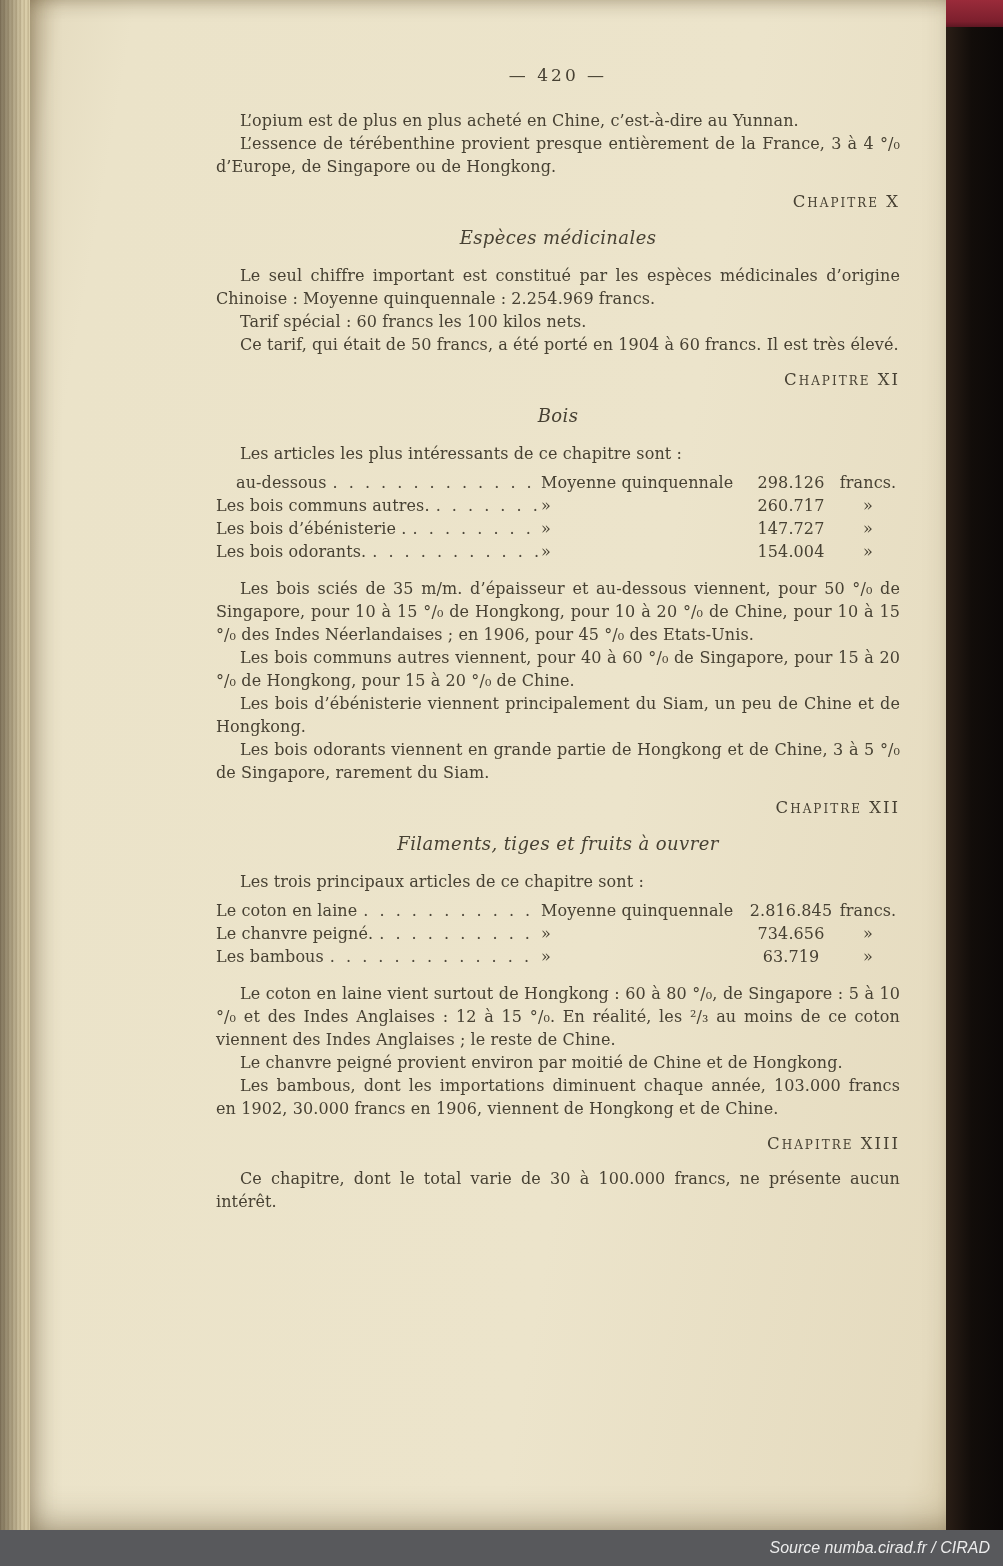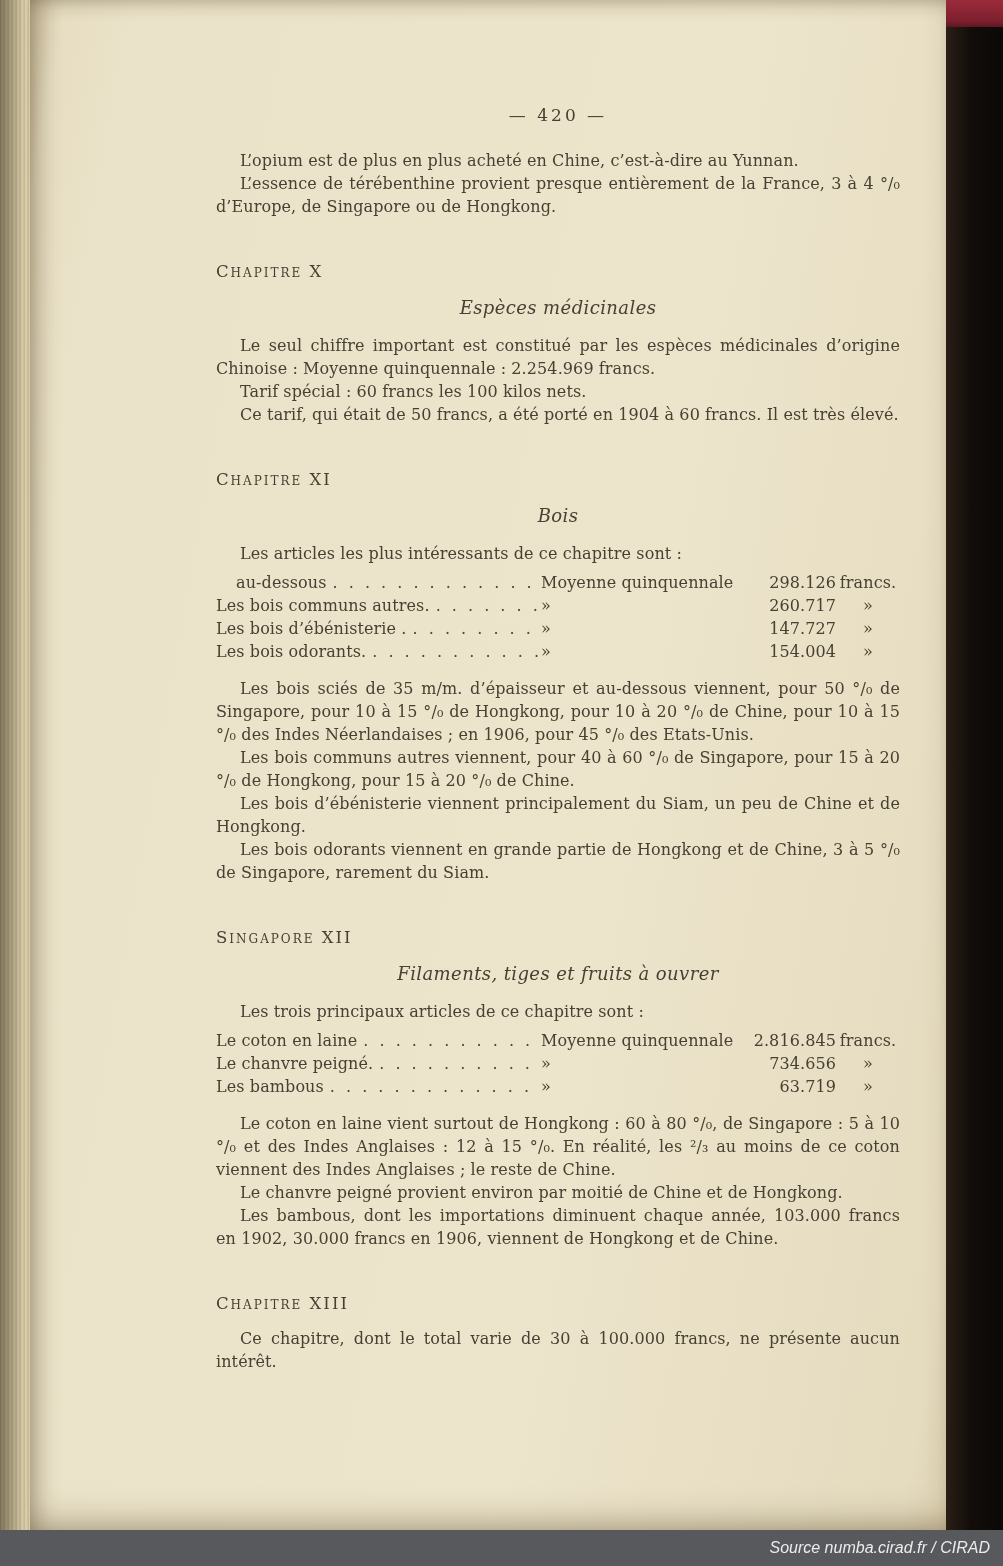--- a/index.html
+++ b/index.html
@@ -30,47 +30,47 @@
   .page {
     position:absolute; left:30px; top:0; width:916px; height:1530px; overflow:hidden;
     background: linear-gradient(100deg, #d6caab 0%, #e6ddc2 3%, #ebe3c9 9%, #ece4cb 62%, #e5dbbf 96%, #ded2b2 100%);
     box-shadow: inset 0 -20px 34px -14px rgba(80,60,30,.38),
                 inset 16px 0 26px -12px rgba(90,70,40,.45),
                 inset 0 14px 20px -14px rgba(80,60,30,.35);
   }
 
   .content {
     position:relative; box-sizing:border-box; width:100%; height:100%;
-    padding:104px 46px 0 186px;
+    padding:64px 46px 0 186px;
     font-family:"DejaVu Serif", serif; font-size:16px; line-height:23px;
     color:#474133; letter-spacing:.1px;
   }
 
   .pagenum { text-align:center; letter-spacing:3px; margin:0 0 22px; font-size:17px; }
 
   .para { margin:0; text-indent:24px; text-align:justify; }
 
   .chap-heading {
-    text-align:left; font-variant:small-caps; letter-spacing:2px;
-    font-size:16.5px; margin:42px 0 12px;
+    text-align:right; font-variant:small-caps; letter-spacing:2px;
+    font-size:16.5px; margin:12px 0 12px;
   }
   .chap-title {
     text-align:center; font-style:italic; font-size:18px; letter-spacing:.4px;
     margin:8px 0 14px; line-height:25px;
   }
 
   .ttable { margin:6px 0 14px; }
   .trow { display:flex; align-items:baseline; line-height:23px; }
   .trow-fulllabel { line-height:23px; }
   .tleft { flex:1 1 auto; display:flex; align-items:baseline; min-width:0; }
   .tlabel { white-space:nowrap; }
   .tlabel.indent { padding-left:20px; }
   .leader { flex:1 1 auto; min-width:0; overflow:hidden; white-space:nowrap; letter-spacing:3px; padding:0 6px; color:#4d473a; }
   .tmid { flex:0 0 205px; text-align:left; }
-  .tval { flex:0 0 90px; text-align:right; }
+  .tval { flex:0 0 90px; text-align:center; }
   .tunit { flex:0 0 64px; text-align:center; }
 
   .source-bar {
     position:absolute; left:0; bottom:0; width:100%; height:36px; box-sizing:border-box;
     background:#58595c; color:#ececec;
     font-family:"Liberation Sans", sans-serif; font-size:16px;
     display:flex; align-items:center; justify-content:flex-end; padding-right:13px;font-style:italic;
   }
 </style>
 </head>
@@ -136,21 +136,21 @@
           <div class="tval">154.004</div>
           <div class="tunit">»</div>
         </div>
       </div>
 
       <p class="para">Les bois sciés de 35 m/m. d’épaisseur et au-dessous viennent, pour 50 °/₀ de Singapore, pour 10 à 15 °/₀ de Hongkong, pour 10 à 20 °/₀ de Chine, pour 10 à 15 °/₀ des Indes Néerlandaises ; en 1906, pour 45 °/₀ des Etats-Unis.</p>
       <p class="para">Les bois communs autres viennent, pour 40 à 60 °/₀ de Singapore, pour 15 à 20 °/₀ de Hongkong, pour 15 à 20 °/₀ de Chine.</p>
       <p class="para">Les bois d’ébénisterie viennent principalement du Siam, un peu de Chine et de Hongkong.</p>
       <p class="para">Les bois odorants viennent en grande partie de Hongkong et de Chine, 3 à 5 °/₀ de Singapore, rarement du Siam.</p>
 
-      <div class="chap-heading">Singapore XII</div>
+      <div class="chap-heading">Chapitre XII</div>
       <div class="chap-title">Filaments, tiges et fruits à ouvrer</div>
       <p class="para">Les trois principaux articles de ce chapitre sont :</p>
 
       <div class="ttable">
         <div class="trow">
           <div class="tleft">
             <span class="tlabel">Le coton en laine</span>
             <span class="leader">. . . . . . . . . . . . . . . . . . . . . . . .</span>
           </div>
           <div class="tmid">Moyenne quinquennale</div>

